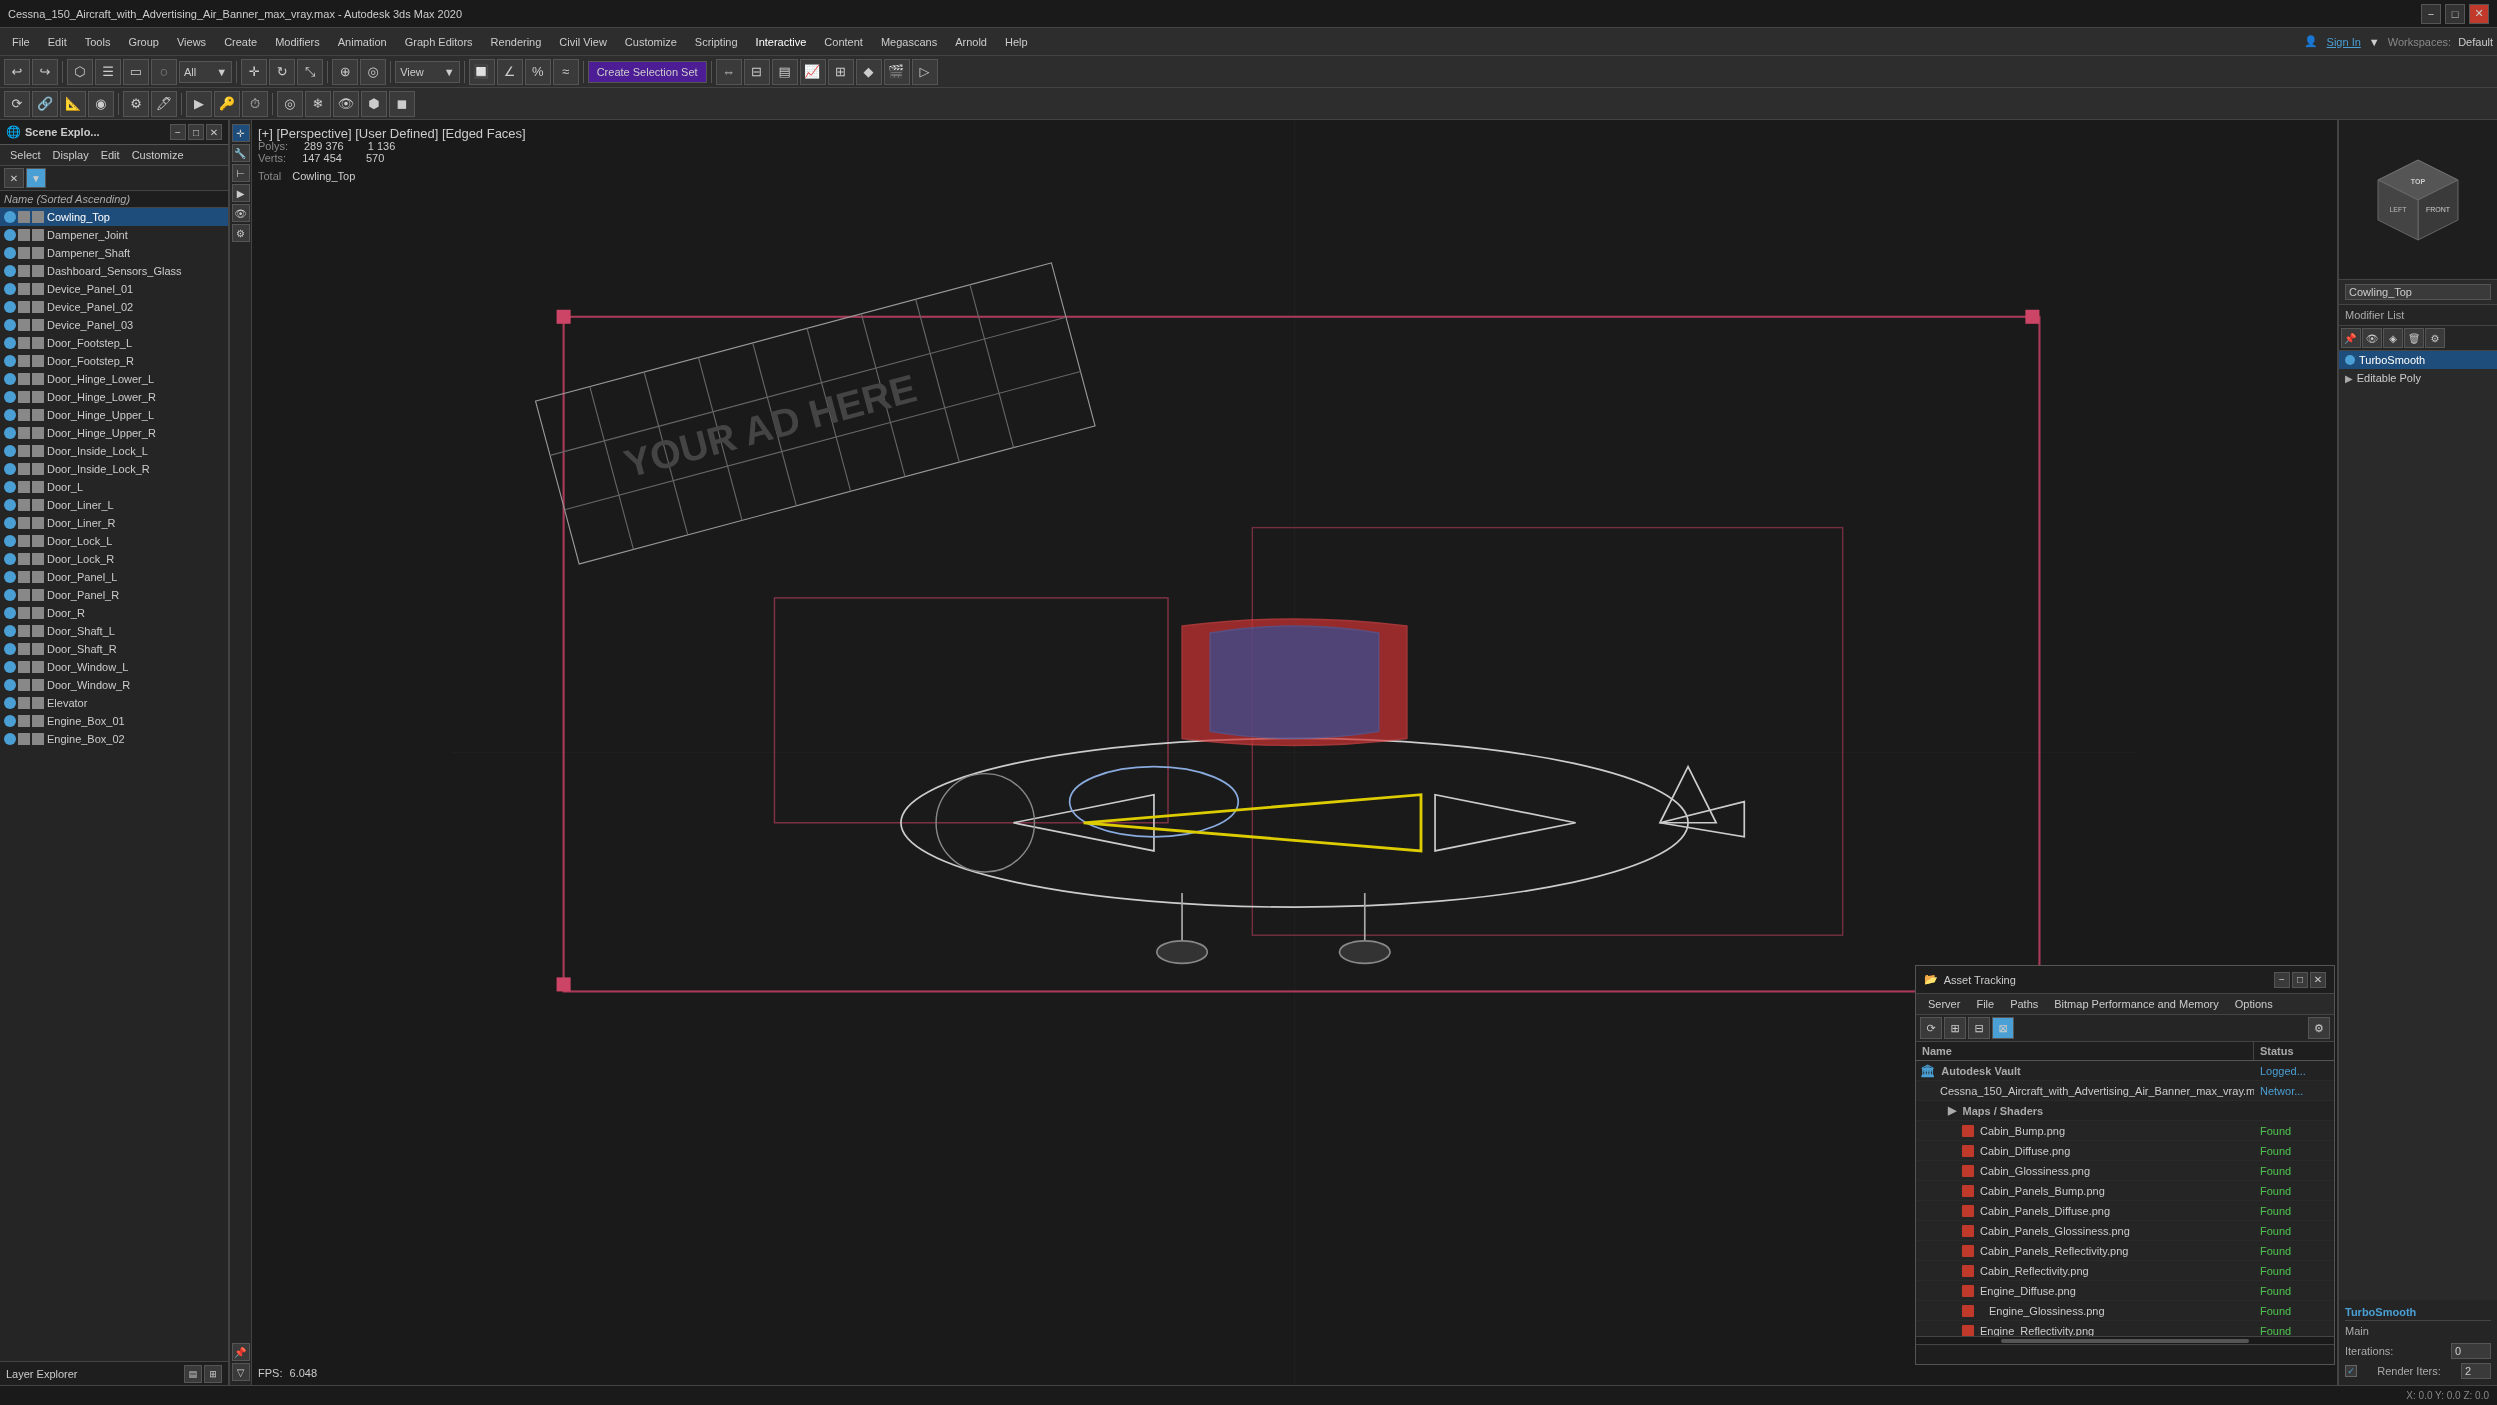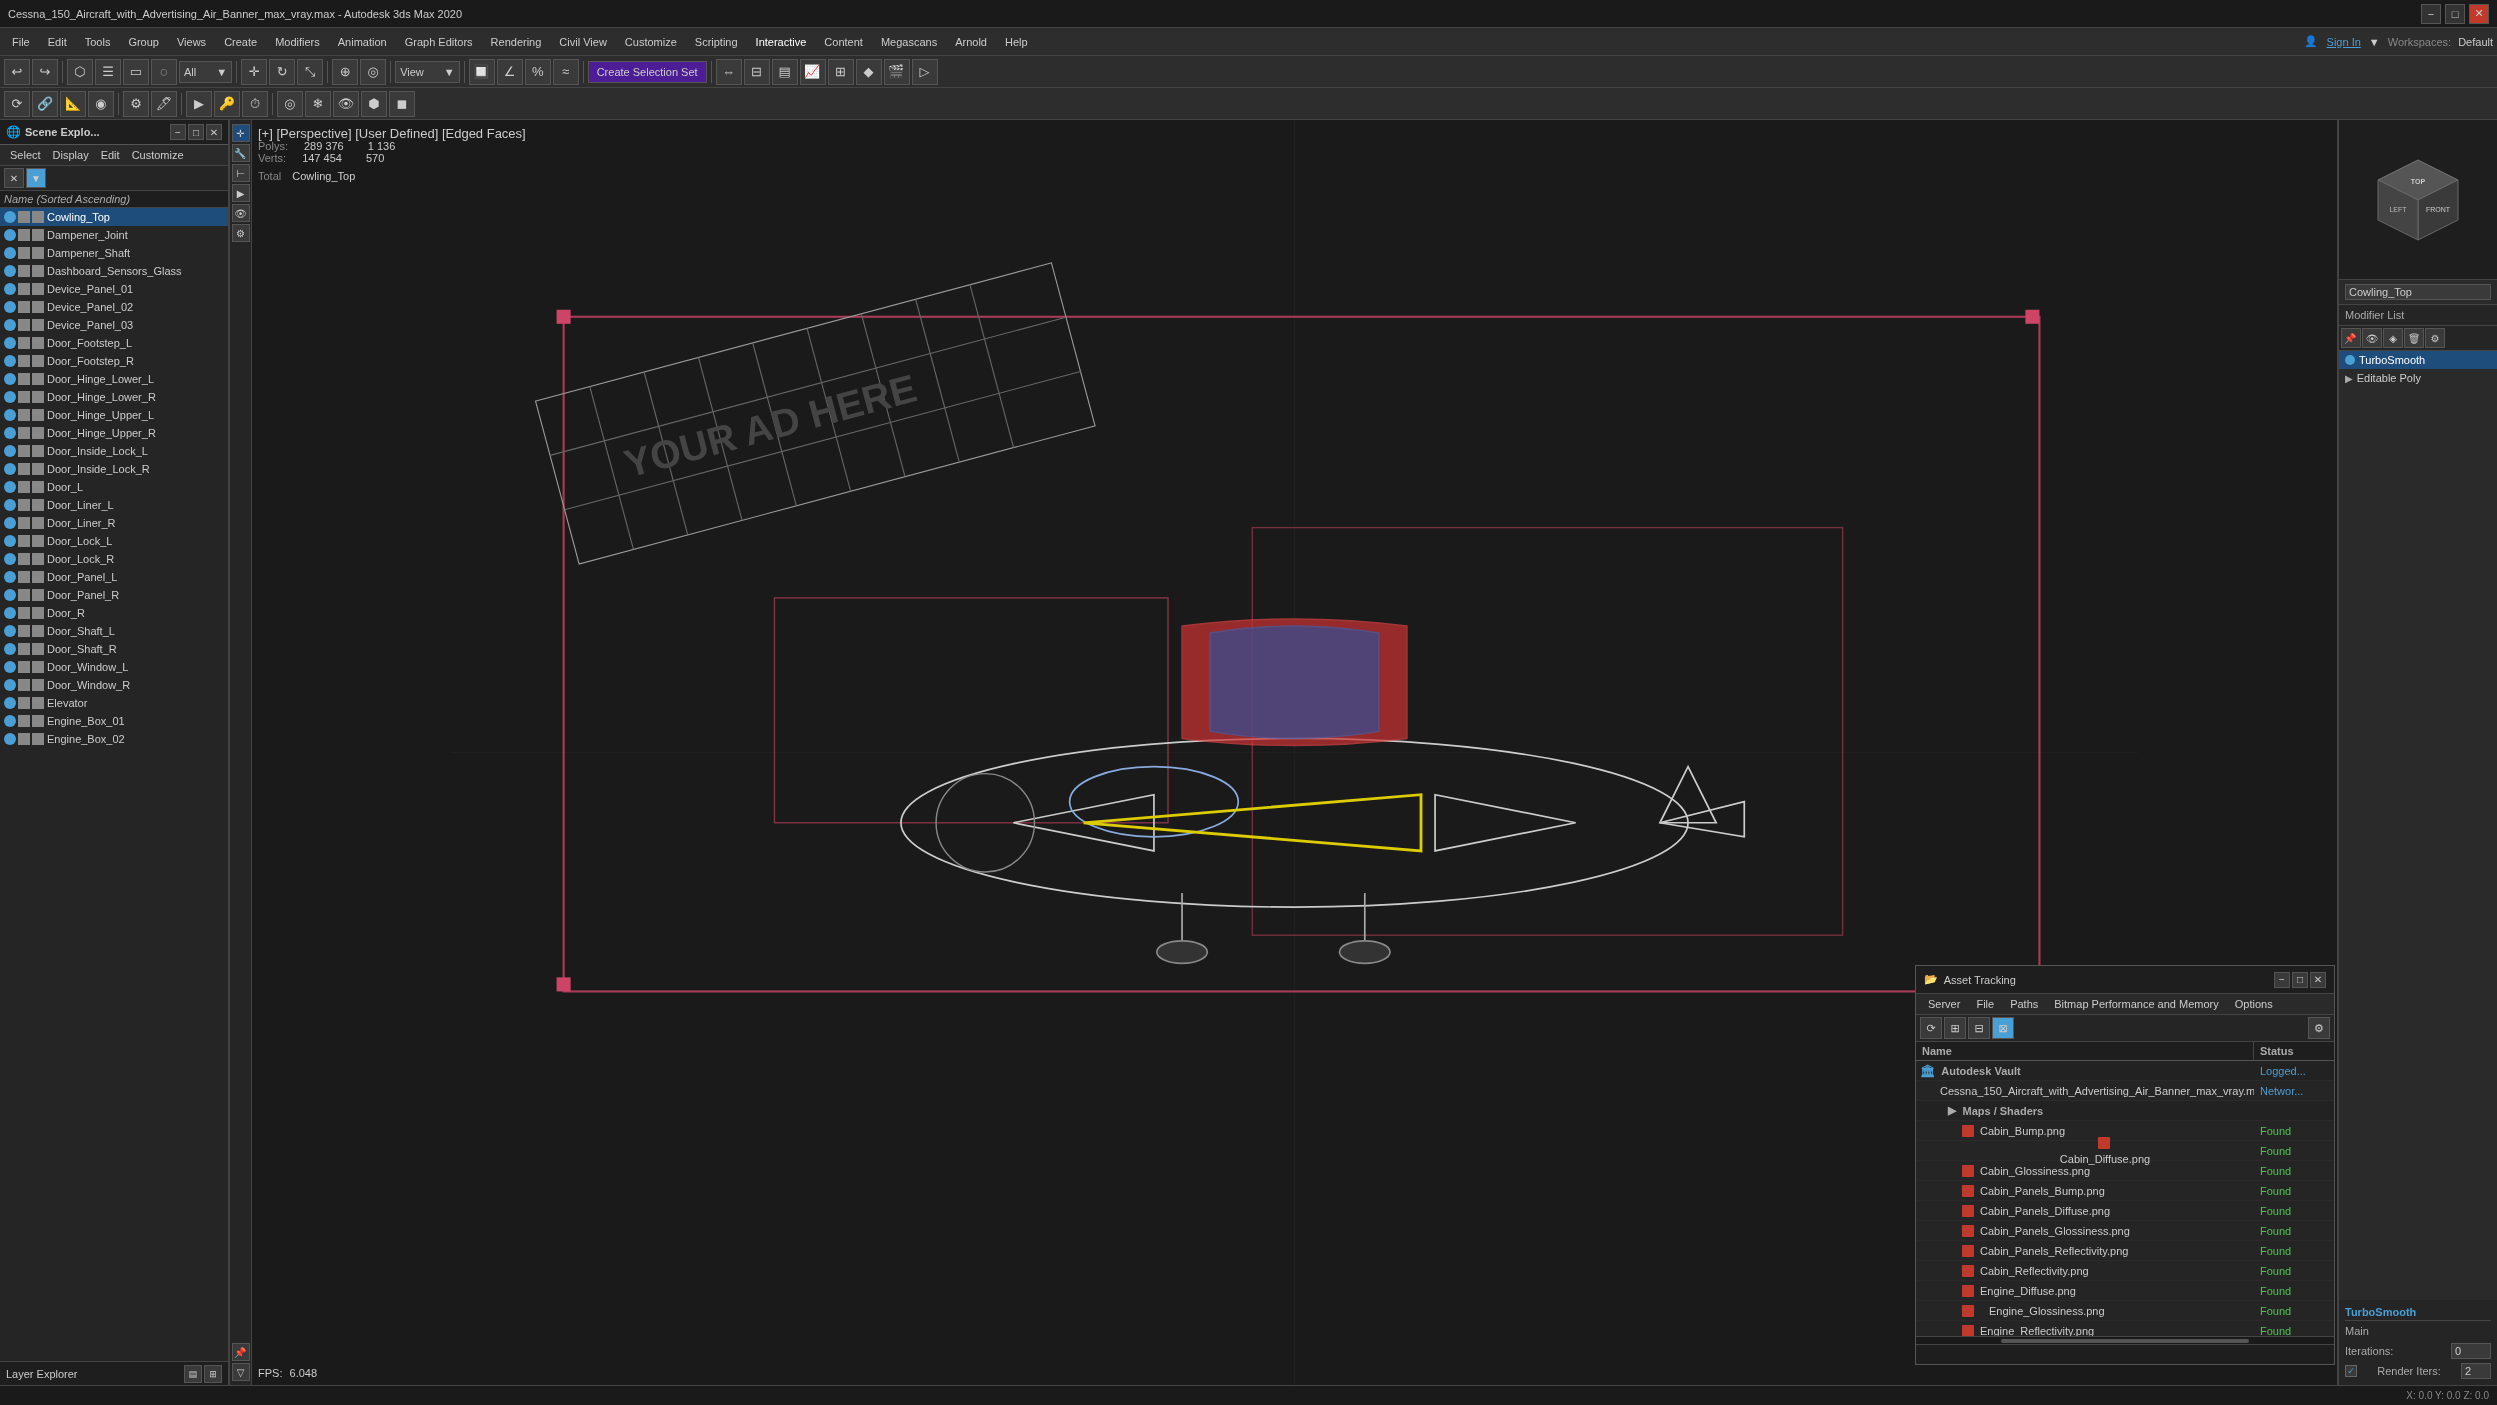--- a/index.html
+++ b/index.html
@@ -1095,21 +1095,21 @@
   </div>
         <div class="at-row">
     <div class="at-row-name" style="padding-left:46px;">
 
       <span style="background:#c0392b;width:12px;height:12px;display:inline-block;margin-right:2px;border-radius:1px;"></span>
       <span>Cabin_Bump.png</span>
     </div>
     <div class="at-row-status found">Found</div>
   </div>
         <div class="at-row">
-    <div class="at-row-name" style="padding-left:46px;flex-direction:column;">
+    <div class="at-row-name" style="padding-left:46px;">
 
       <span style="background:#c0392b;width:12px;height:12px;display:inline-block;margin-right:2px;border-radius:1px;"></span>
       <span>Cabin_Diffuse.png</span>
     </div>
     <div class="at-row-status found">Found</div>
   </div>
         <div class="at-row">
     <div class="at-row-name" style="padding-left:46px;">
 
       <span style="background:#c0392b;width:12px;height:12px;display:inline-block;margin-right:2px;border-radius:1px;"></span>

